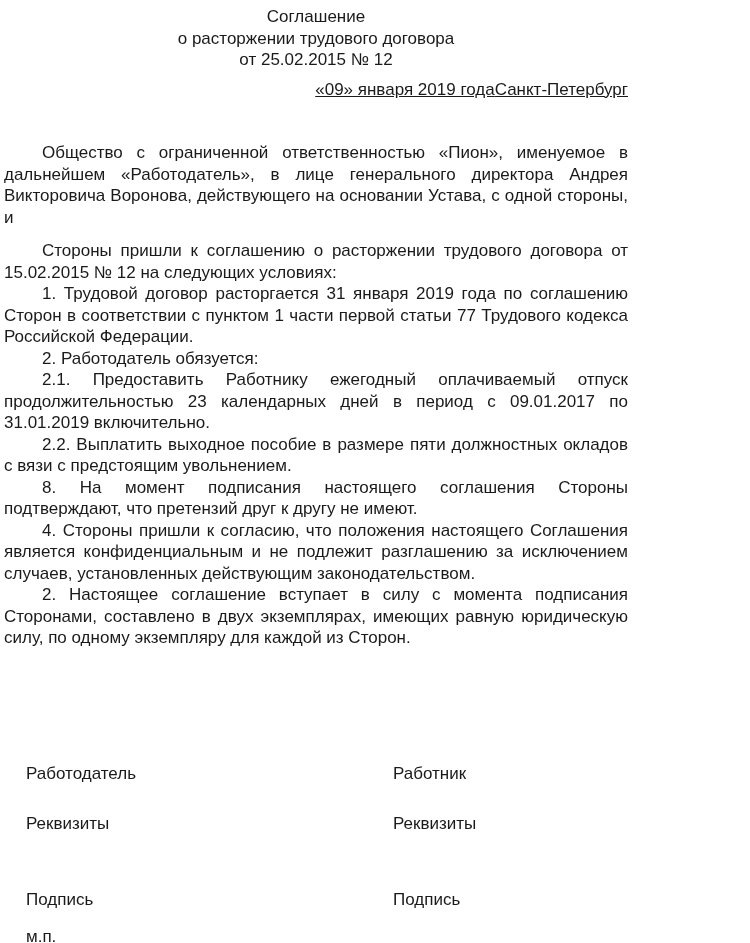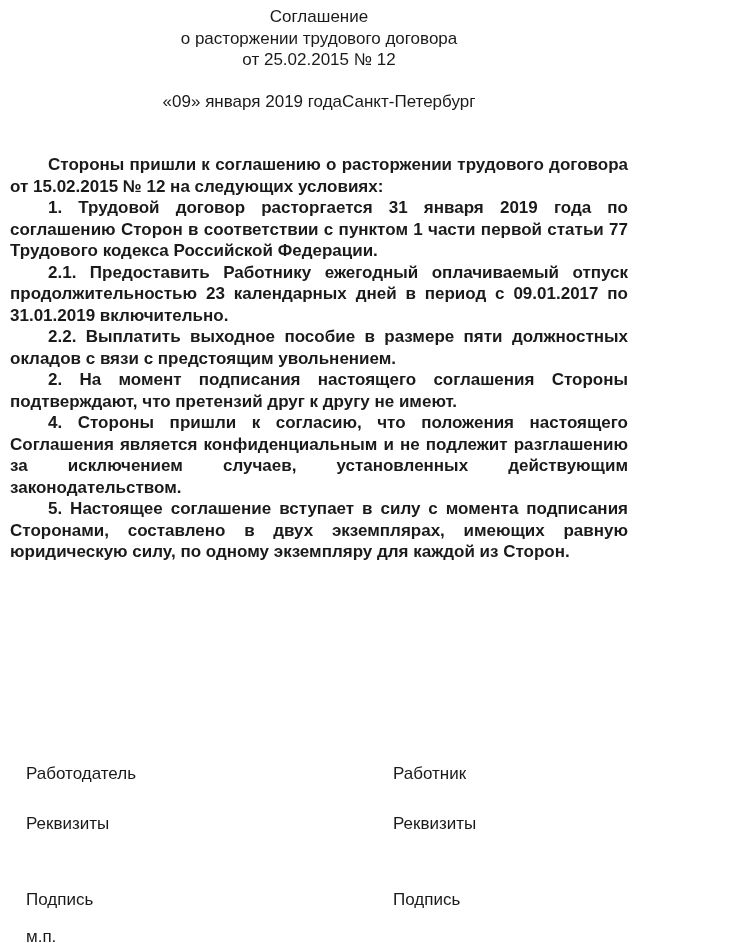--- a/index.html
+++ b/index.html
@@ -9,41 +9,42 @@
     height: 943px;
     background: #ffffff;
     font-family: "Liberation Sans", sans-serif;
     color: #1a1a1a;
   }
   .page {
     position: relative;
     width: 637px;
     height: 943px;
     background: #ffffff;
-    padding: 6px 9px 0 10px;
+    padding: 6px 9px 0 4px;
     font-size: 17px;
     line-height: 21.5px;
     overflow: hidden;
   }
   .title-block {
     text-align: center;
   }
   .title-line { display: block; }
   .dateline {
     display: flex;
-    justify-content: center;
-    margin-top: 20px;
+    justify-content: flex-end;
+    margin-top: 8px;
+    text-decoration: underline;
   }
   .text-body { margin-top: 42px; }
   p.doc-par {
     margin: 0;
     text-align: justify;
     text-indent: 38px;
   }
-  .terms-block { margin-top: 0; font-weight: bold; }
+  .terms-block { margin-top: 12px; }
   .signatures {
     position: absolute;
     left: 26px;
     top: 763px;
     width: 731px;
   }
   .sig-row {
     display: grid;
     grid-template-columns: 367px 1fr;
   }
@@ -62,30 +63,32 @@
     <span class="title-line">от 25.02.2015 № 12</span>
   </div>
 
   <div class="dateline">
     <span>«09» января 2019 года</span>
     <span>Санкт-Петербург</span>
   </div>
 
   <div class="text-body">
     <div class="intro-block">
+      <p class="doc-par">Общество с ограниченной ответственностью «Пион», именуемое в дальнейшем «Работодатель», в лице генерального директора Андрея Викторовича Воронова, действующего на основании Устава, с одной стороны, и</p>
     </div>
 
     <div class="terms-block">
       <p class="doc-par">Стороны пришли к соглашению о расторжении трудового договора от 15.02.2015 № 12 на следующих условиях:</p>
       <p class="doc-par">1. Трудовой договор расторгается 31 января 2019 года по соглашению Сторон в соответствии с пунктом 1 части первой статьи 77 Трудового кодекса Российской Федерации.</p>
+      <p class="doc-par">2. Работодатель обязуется:</p>
       <p class="doc-par">2.1. Предоставить Работнику ежегодный оплачиваемый отпуск продолжительностью 23 календарных дней в период с 09.01.2017 по 31.01.2019 включительно.</p>
       <p class="doc-par">2.2. Выплатить выходное пособие в размере пяти должностных окладов с вязи с предстоящим увольнением.</p>
-      <p class="doc-par">2. На момент подписания настоящего соглашения Стороны подтверждают, что претензий друг к другу не имеют.</p>
+      <p class="doc-par">8. На момент подписания настоящего соглашения Стороны подтверждают, что претензий друг к другу не имеют.</p>
       <p class="doc-par">4. Стороны пришли к согласию, что положения настоящего Соглашения является конфиденциальным и не подлежит разглашению за исключением случаев, установленных действующим законодательством.</p>
-      <p class="doc-par">5. Настоящее соглашение вступает в силу с момента подписания Сторонами, составлено в двух экземплярах, имеющих равную юридическую силу, по одному экземпляру для каждой из Сторон.</p>
+      <p class="doc-par">2. Настоящее соглашение вступает в силу с момента подписания Сторонами, составлено в двух экземплярах, имеющих равную юридическую силу, по одному экземпляру для каждой из Сторон.</p>
     </div>
   </div>
 
   <div class="signatures">
     <div class="sig-row roles">
       <span>Работодатель</span>
       <span>Работник</span>
     </div>
     <div class="sig-row requisites">
       <span>Реквизиты</span>

